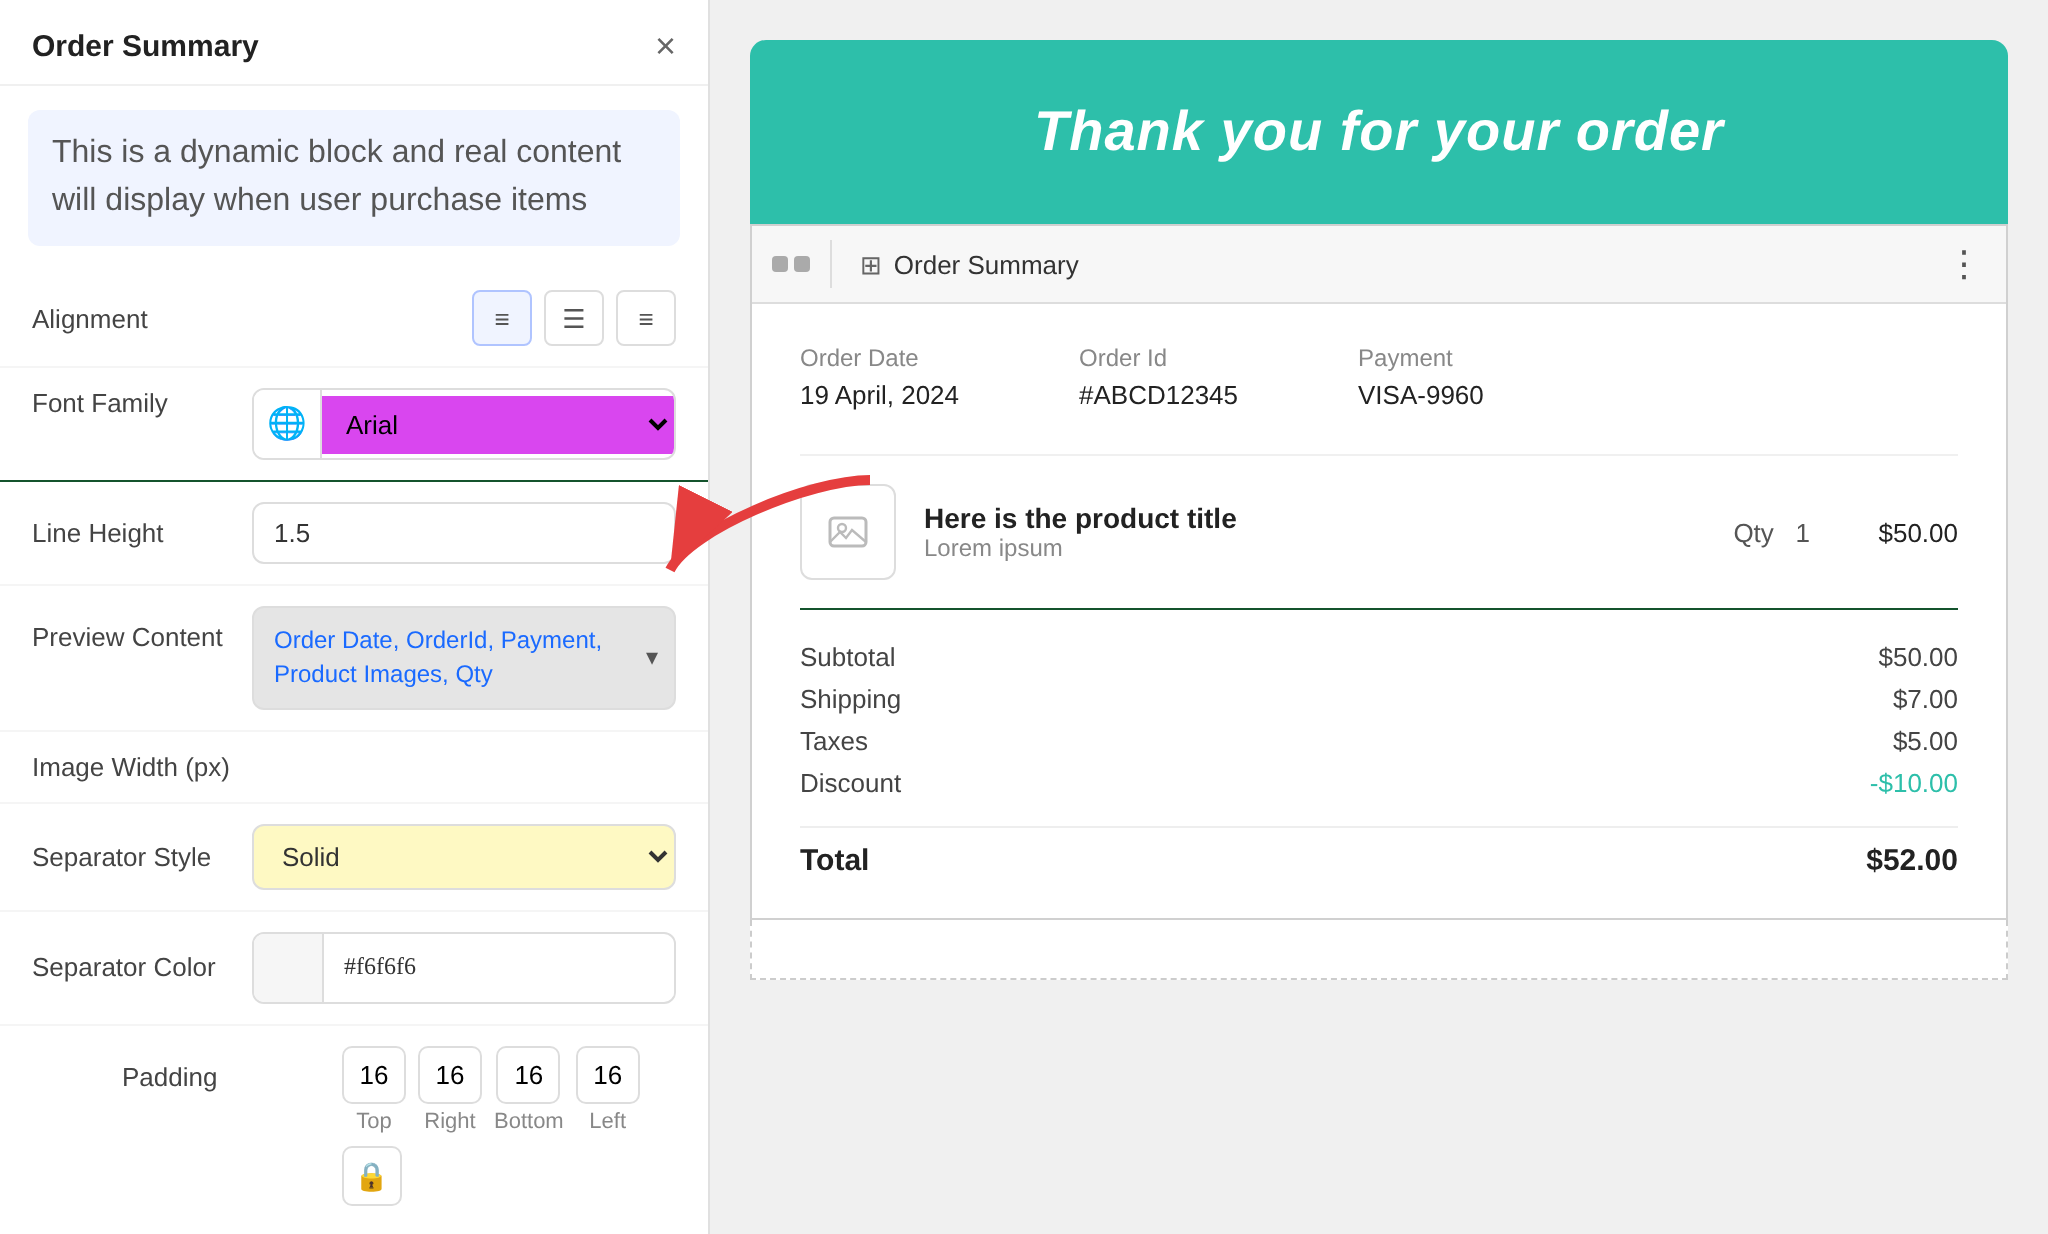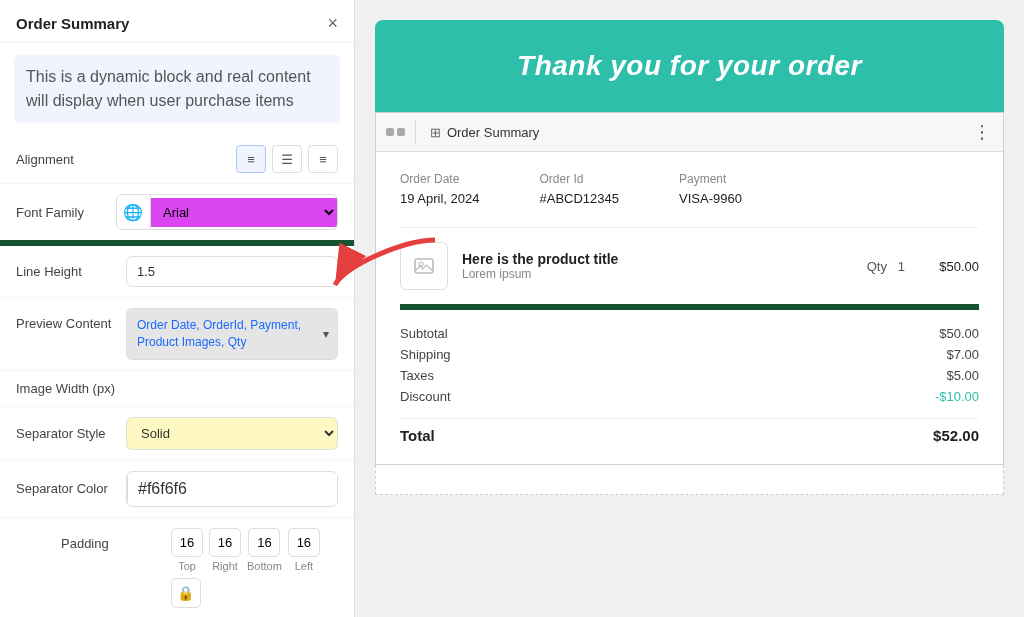--- a/index.html
+++ b/index.html
@@ -93,23 +93,23 @@
       color: #555;
     }
 
     .align-btn:first-child {
       background: #f0f4ff;
       border-color: #b0c4ff;
     }
 
     .font-family-row {
       display: flex;
-      align-items: center;
       padding: 10px 16px;
-      border-bottom: 6px solid #14532d;
+      border-bottom: 1px solid #14532d;
+      gap: 10px;
     }
 
     .font-family-row label {
       font-size: 13px;
       color: #444;
       min-width: 100px;
     }
 
     .font-select-wrapper {
       display: flex;
@@ -243,23 +243,24 @@
       width: 36px;
       height: 34px;
       background: #f6f6f6;
       border-right: 1px solid #ddd;
     }
 
     .color-text {
       border: none;
       outline: none;
       padding: 7px 10px;
-      font-size: 16px;
+      font-size: 12px;
       color: #333;
       flex: 1;
+      font-family: Liberation Serif, serif;
     }
 
     .padding-row {
       display: flex;
       align-items: flex-start;
       padding: 10px 16px;
       border-bottom: 1px solid #f5f5f5;
       gap: 10px;
     }
 
@@ -421,21 +422,21 @@
       color: #222;
       font-weight: 500;
     }
 
     .product-row {
       display: flex;
       align-items: center;
       gap: 14px;
       padding: 14px 0;
       border-top: 1px solid #f0f0f0;
-      border-bottom: 6px solid #14532d;
+      border-bottom: 1px solid #14532d;
       margin-bottom: 16px;
     }
 
     .product-img-placeholder {
       width: 48px;
       height: 48px;
       border: 1px solid #ddd;
       border-radius: 6px;
       display: flex;
       align-items: center;

